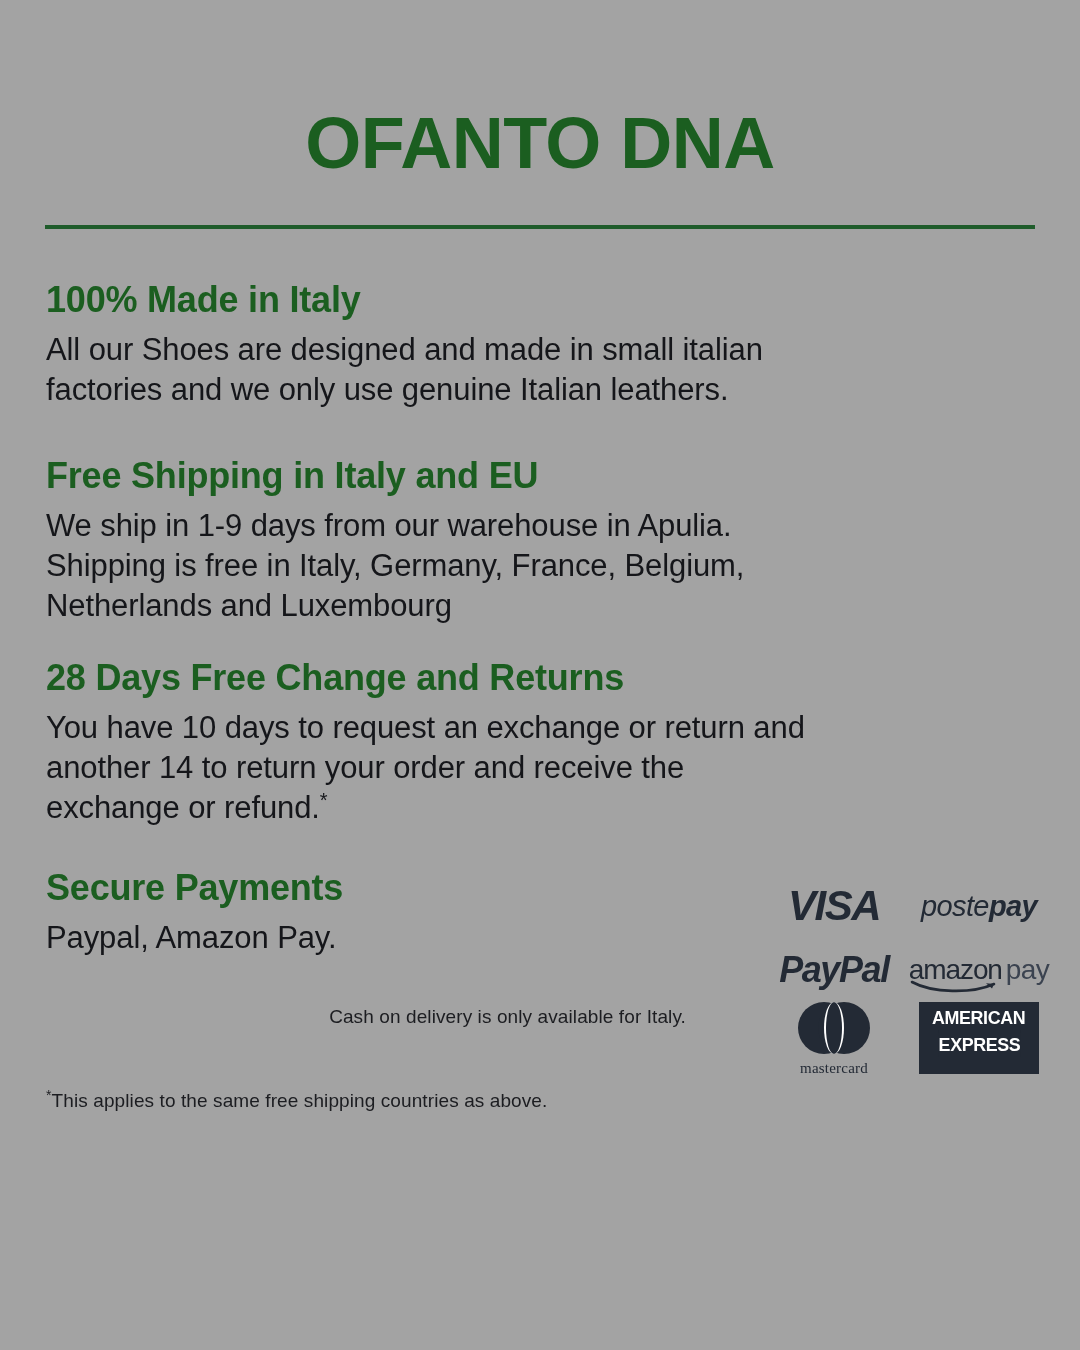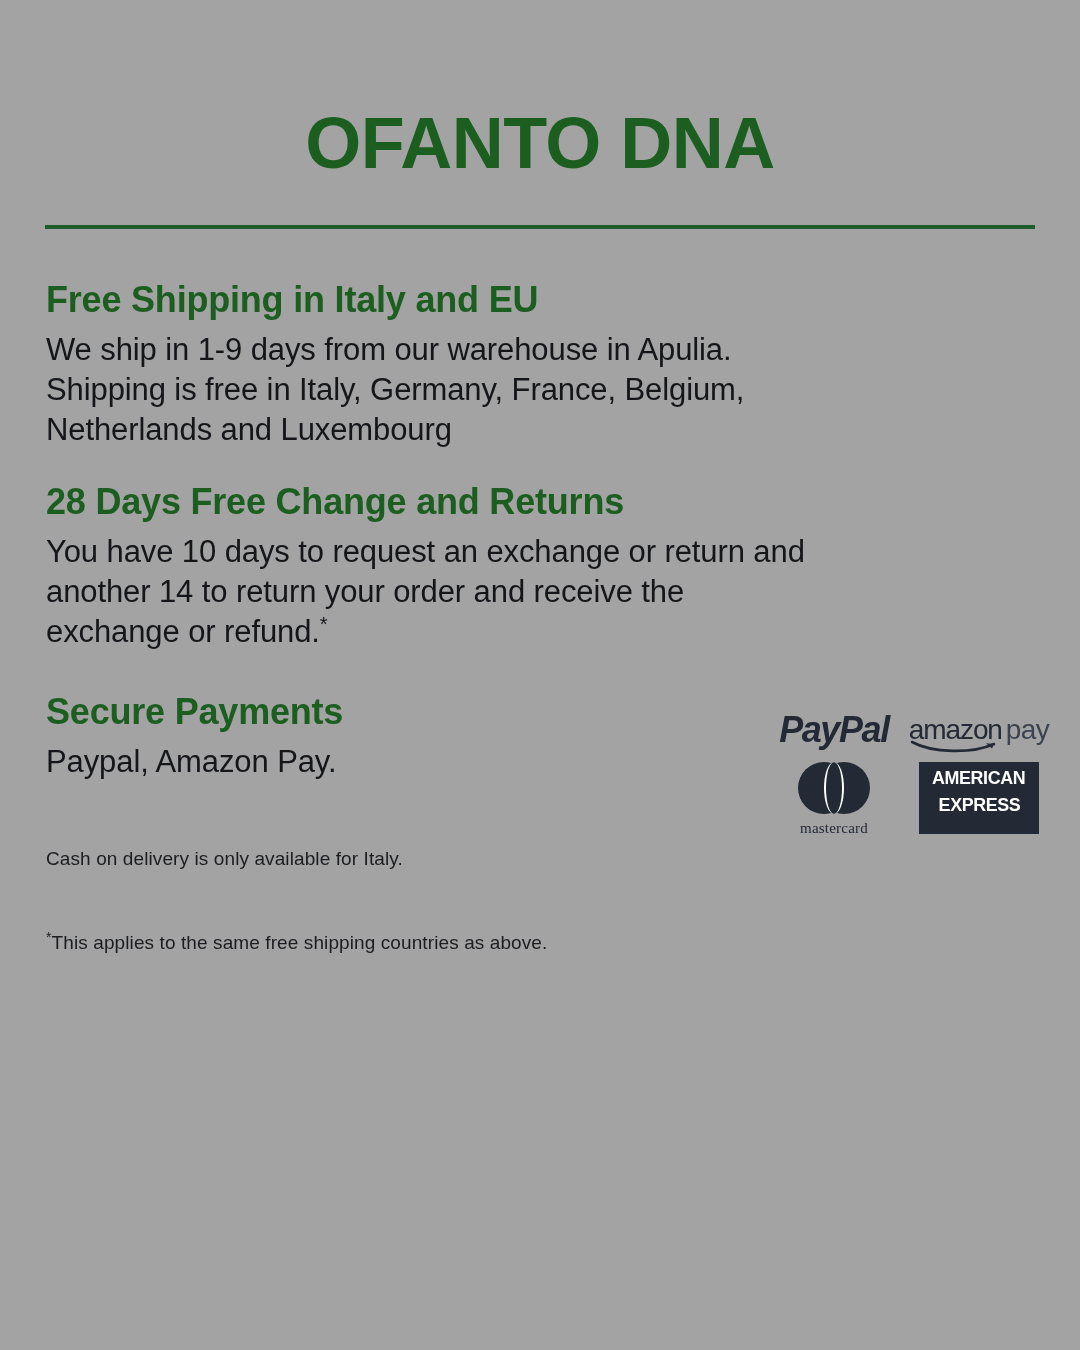--- a/index.html
+++ b/index.html
@@ -105,21 +105,21 @@
   }
 
   .note-text {
     margin: 0;
     font-family: "Liberation Sans", sans-serif;
     font-size: 19px;
     line-height: 26px;
     color: #1c1d21;
     letter-spacing: 0.1px;
   }
-  .cod-note { margin-top: 64px; }
+  .cod-note { margin-top: 46px; text-align: right; }
   .footnote { margin-top: 58px; }
   .footnote .star {
     font-size: 14px;
     vertical-align: super;
     line-height: 0;
   }
 
   
   .payment-logos {
     position: absolute;
@@ -277,20 +277,27 @@
 
 <div class="page">
 
   <div class="title-block">
     <h1 class="page-title">OFANTO DNA</h1>
   </div>
   <div class="title-divider"></div>
 
   <div class="content">
 
+    <section class="section" id="section-made-in-italy">
+      <h2 class="section-heading">100% Made in Italy</h2>
+      <p class="section-body">
+        <span class="line">All our Shoes are designed and made in small italian</span>
+        <span class="line">factories and we only use genuine Italian leathers.</span>
+      </p>
+    </section>
 
     <section class="section" id="section-free-shipping">
       <h2 class="section-heading">Free Shipping in Italy and EU</h2>
       <p class="section-body">
         <span class="line">We ship in 1-9 days from our warehouse in Apulia.</span>
         <span class="line">Shipping is free in Italy, Germany, France, Belgium,</span>
         <span class="line">Netherlands and Luxembourg</span>
       </p>
     </section>
 
@@ -309,20 +316,28 @@
         <h2 class="section-heading">Secure Payments</h2>
         <p class="section-body">
           <span class="line">Paypal, Amazon Pay.</span>
         </p>
         <p class="note-text cod-note">Cash on delivery is only available for Italy.</p>
         <p class="note-text footnote"><span class="star">*</span><span>This applies to the same free shipping countries as above.</span></p>
       </div>
 
       <div class="payment-logos">
 
+        <div class="logo-row">
+          <div class="logo-cell cell-visa">
+            <span class="visa-wordmark">VISA</span>
+          </div>
+          <div class="logo-cell cell-postepay">
+            <span class="postepay-wordmark"><span class="pp-light">poste</span><span class="pp-bold">pay</span></span>
+          </div>
+        </div>
 
         <div class="logo-row">
           <div class="logo-cell cell-paypal">
             <span class="paypal-wordmark">PayPal</span>
           </div>
           <div class="logo-cell cell-amazon">
             <span class="amazon-wordmark"><span class="az-amazon">amazon</span><span class="az-pay">pay</span>
               <svg class="amazon-smile" viewBox="0 0 92 14">
                 <path d="M2 3 C 22 14, 62 15, 84 5" stroke="#232a35" stroke-width="2.6" fill="none" stroke-linecap="round"></path>
                 <path d="M84 5 L 76 4.2 L 82 9.5 Z" fill="#232a35"></path>

